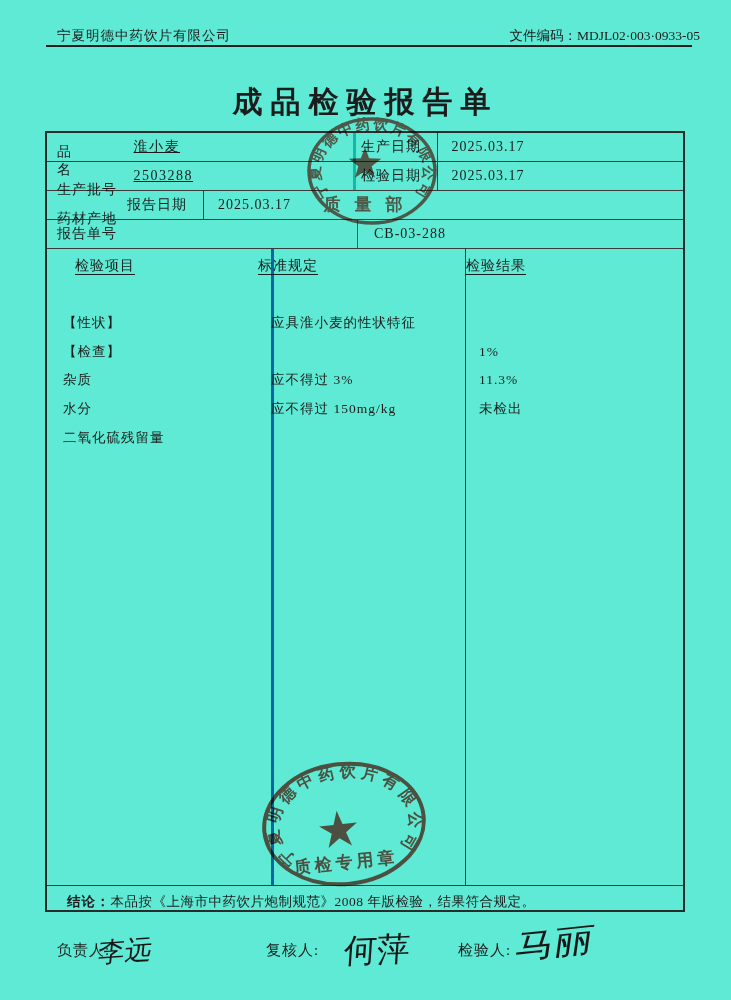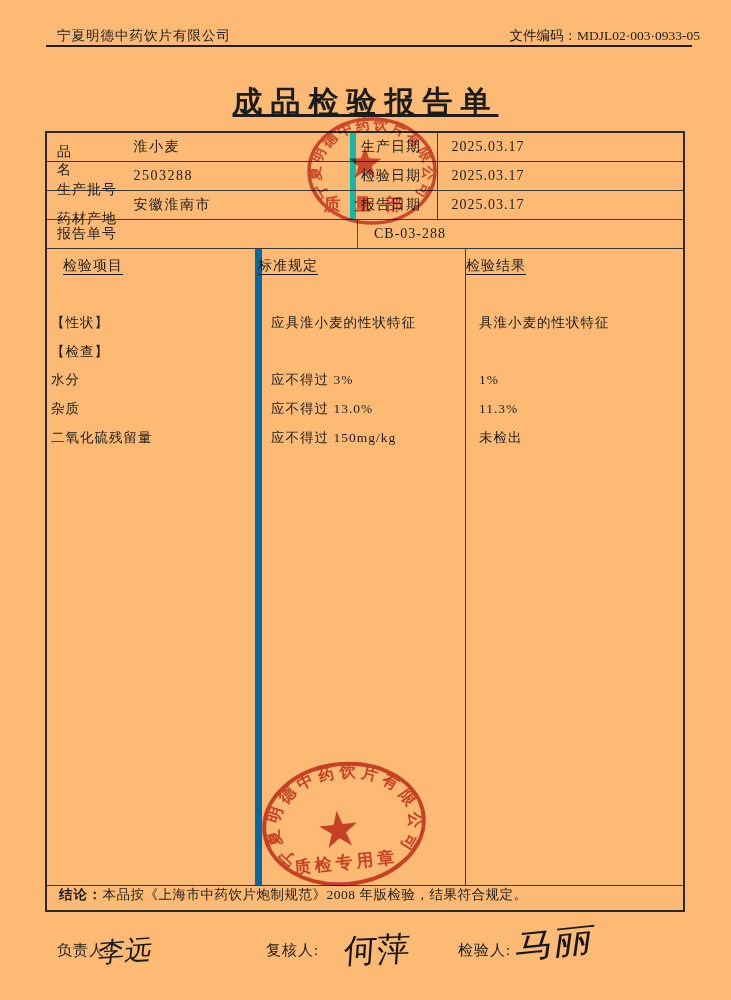--- a/index.html
+++ b/index.html
@@ -1,51 +1,51 @@
 <!DOCTYPE html>
 <html><head>
 <meta charset="utf-8">
 <style>
   html,body { margin:0; padding:0; background:#888; }
   .page {
-    position:relative; width:731px; height:1000px; background:#fdba74;
+    position:relative; width:731px; height:1000px; background:#5eead4;
     font-family:"Liberation Serif","DejaVu Serif",serif; color:#1c1c1c;
     overflow:hidden; margin:0 auto;
   }
   .abs { position:absolute; }
   
   .company { left:57px; top:27px; font-size:13.5px; letter-spacing:1px; }
   .doccode { right:31px; top:27px; font-size:13.5px; }
   .hrule { left:46px; top:45px; width:646px; height:2px; background:#1f1f1f; }
   
-  .title { left:0; right:0; top:82px; text-align:center; font-size:30px; font-weight:bold; letter-spacing:8px;text-decoration:underline; }
+  .title { left:0; right:0; top:82px; text-align:center; font-size:30px; font-weight:bold; letter-spacing:8px; }
   
   .doc-table { left:45px; top:131px; width:640px; height:781px; border:2px solid #2b2b2b; box-sizing:border-box; }
   .irow { display:flex; height:29px; border-bottom:1px solid #3a3a3a; box-sizing:border-box; }
   .cell { box-sizing:border-box; display:flex; align-items:center; font-size:14px; }
   .c-label  { width:75px;  border-right:1px solid #3a3a3a; padding-left:10px; letter-spacing:1px;margin-top:28px; }
-  .c-value  { width:236px; border-right:6px solid #14b8a6; padding-left:12px; letter-spacing:1.5px; }
+  .c-value  { width:236px; border-right:3px solid #14b8a6; padding-left:12px; letter-spacing:1.5px;text-decoration:underline; }
   .c-label2 { width:82px;  border-right:1px solid #3a3a3a; padding-left:5px; letter-spacing:1px; }
   .c-value2 { width:247px; padding-left:14px; letter-spacing:1px; }
   .c-wideA  { width:311px; border-right:1px solid #6d28d9; padding-left:10px; letter-spacing:1px; }
   .c-wideB  { width:325px; padding-left:16px; letter-spacing:1px; }
   .spread { letter-spacing:26px; }
   .main-sec { position:relative; height:637px; border-bottom:1px solid #3a3a3a; box-sizing:border-box; }
   .mcol { position:absolute; top:0; bottom:0; box-sizing:border-box; }
-  .mcol1 { left:4px; width:211px; border-right:7px solid #0369a1; }
+  .mcol1 { left:16px; width:211px; border-right:3px solid #0369a1; }
   .mcol2 { left:211px; width:208px; border-right:1px solid #3a3a3a; }
   .mcol3 { left:419px; width:221px; }
   .mhead { position:absolute; top:8px; left:0; right:0; font-size:14px; letter-spacing:1px;
            text-decoration:underline; text-underline-offset:4px; }
   .mhead.left { padding-left:12px; }
   .mhead.center { }
   .mlines { position:absolute; top:60px; left:0; right:0; }
   .mline { height:28.6px; display:flex; align-items:center; font-size:13.5px; letter-spacing:1px; padding-left:0; }
   .mcol2 .mline, .mcol3 .mline { padding-left:13px; }
-  .concl { display:flex; align-items:flex-start; height:25px; font-size:13.5px; padding-left:12px; letter-spacing:0.5px; }
+  .concl { display:flex; align-items:flex-end; height:25px; font-size:13.5px; padding-left:20px; letter-spacing:0.5px; }
   .concl b { letter-spacing:1px; }
   
   .sig-label { font-size:15px; top:941px; letter-spacing:1px; }
   .sig { position:absolute; font-family:"DejaVu Sans",sans-serif; color:#171717; white-space:nowrap; }
   .sig1 { left:98px;  top:933px; font-size:27px; transform:rotate(-4deg) skewX(-10deg); }
   .sig2 { left:344px; top:928px; font-size:33px; transform:rotate(-2deg) skewX(-6deg); }
   .sig3 { left:512px; top:926px; font-size:33px; transform:rotate(-6deg) skewX(-14deg) scaleX(1.2); transform-origin:left bottom; }
   
   .stamp { position:absolute; mix-blend-mode:multiply; opacity:0.85; }
   .stamp text, .stamp textPath { font-family:"Liberation Sans","DejaVu Sans",sans-serif; font-weight:bold; }
@@ -72,55 +72,52 @@
 
     <div class="irow">
       <div class="cell c-label">生产批号</div>
       <div class="cell c-value">2503288</div>
       <div class="cell c-label2">检验日期</div>
       <div class="cell c-value2">2025.03.17</div>
     </div>
 
     <div class="irow">
       <div class="cell c-label">药材产地</div>
-      <div class="cell c-value">安徽淮南市</div>
       <div class="cell c-label2">报告日期</div>
       <div class="cell c-value2">2025.03.17</div>
     </div>
 
     <div class="irow">
       <div class="cell c-wideA">报告单号</div>
       <div class="cell c-wideB">CB-03-288</div>
     </div>
 
     <div class="main-sec">
       <div class="mcol mcol1">
         <div class="mhead left">检验项目</div>
         <div class="mlines">
           <div class="mline">【性状】</div>
           <div class="mline">【检查】</div>
+          <div class="mline">杂质</div>
           <div class="mline">水分</div>
-          <div class="mline">杂质</div>
           <div class="mline">二氧化硫残留量</div>
         </div>
       </div>
       <div class="mcol mcol2">
         <div class="mhead center">标准规定</div>
         <div class="mlines">
           <div class="mline">应具淮小麦的性状特征</div>
           <div class="mline"></div>
           <div class="mline">应不得过 3%</div>
-          <div class="mline">应不得过 13.0%</div>
           <div class="mline">应不得过 150mg/kg</div>
         </div>
       </div>
       <div class="mcol mcol3">
         <div class="mhead center">检验结果</div>
         <div class="mlines">
-          <div class="mline">具淮小麦的性状特征</div>
           <div class="mline"></div>
           <div class="mline">1%</div>
           <div class="mline">11.3%</div>
           <div class="mline">未检出</div>
         </div>
       </div>
     </div>
 
     <div class="concl">
       <b>结论：</b>

